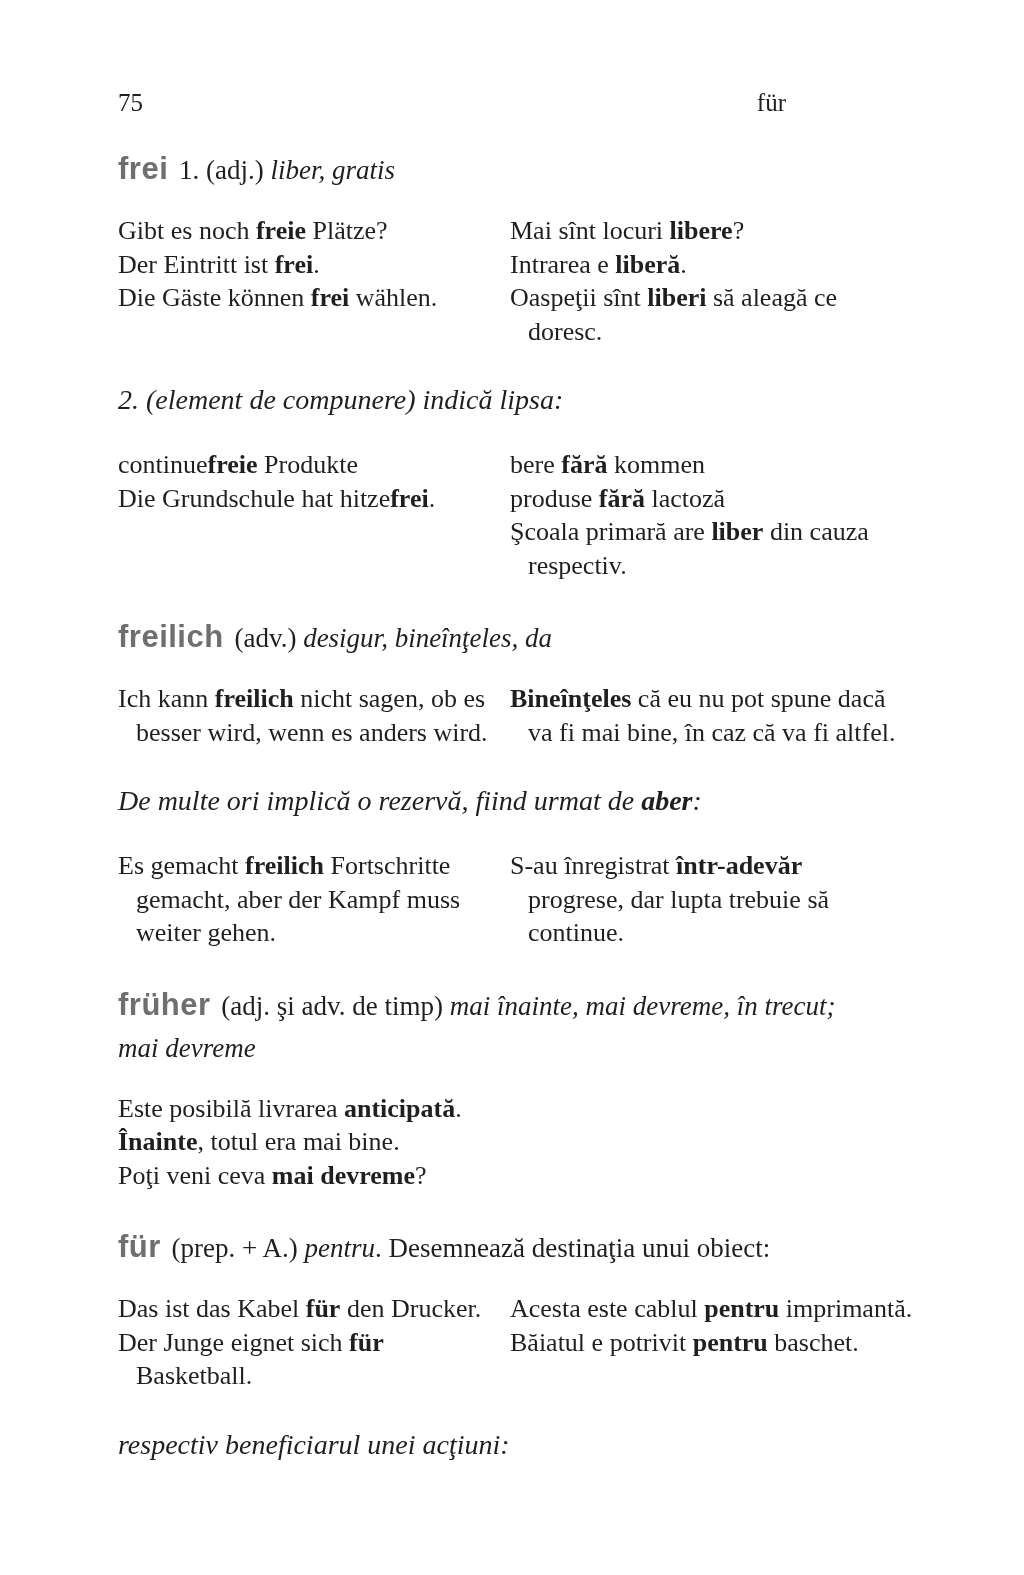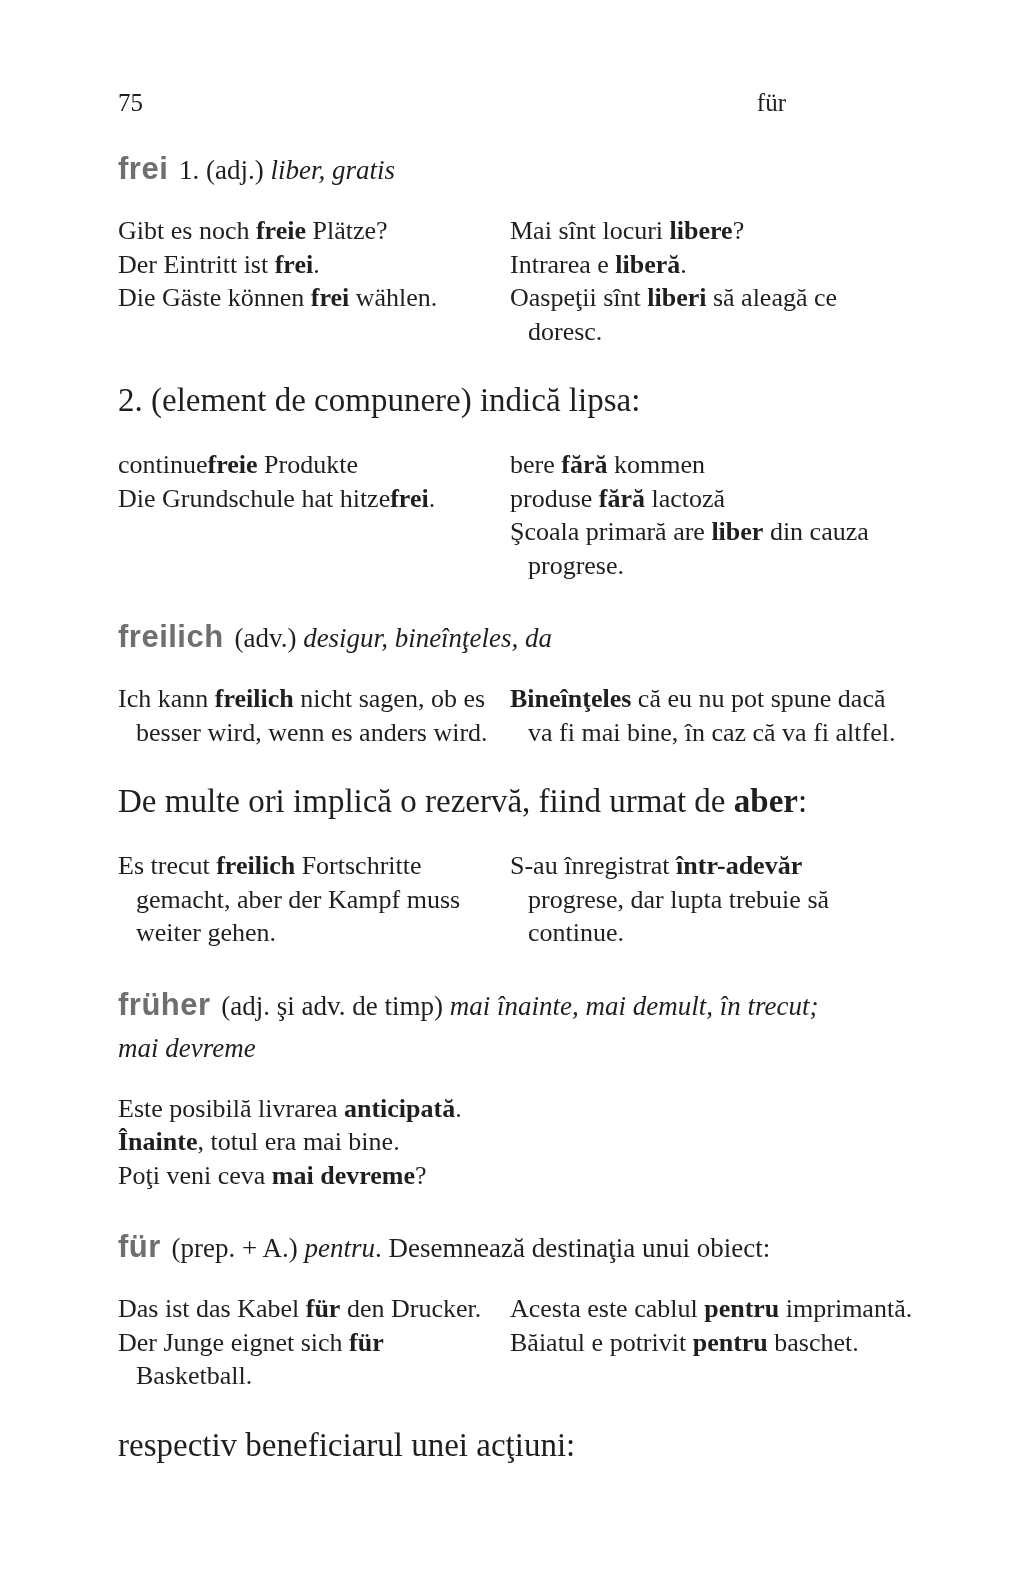--- a/index.html
+++ b/index.html
@@ -35,23 +35,24 @@
   .headword {
     font-family: "Liberation Sans", sans-serif;
     font-weight: bold;
     font-size: 31px;
     color: #6f6f6f;
     letter-spacing: 0.5px;
     margin-right: 4px;
   }
   .note {
     margin: 0 0 30px 0;
-    font-size: 33px;
+    font-size: 28px;
     line-height: 36px;
     white-space: nowrap;
+    font-style: italic;
   }
   .examples {
     display: flex;
     margin: 0 12px 34px 0;
   }
   .col.left { width: 392px; flex: 0 0 392px; }
   .col.right { flex: 1; }
   .line {
     margin: 0;
     font-size: 26px;
@@ -90,51 +91,51 @@
       <p class="note"><span>2. (element de compunere) indică lipsa:</span></p>
       <div class="examples">
         <div class="col left">
           <p class="line"><span>continue</span><b>freie</b><span> Produkte</span></p>
           <p class="line"><span>Die Grundschule hat hitze</span><b>frei</b><span>.</span></p>
         </div>
         <div class="col right">
           <p class="line"><span>bere </span><b>fără</b><span> kommen</span></p>
           <p class="line"><span>produse </span><b>fără</b><span> lactoză</span></p>
           <p class="line"><span>Şcoala primară are </span><b>liber</b><span> din cauza</span></p>
-          <p class="line indent"><span>progrese.</span></p>
+          <p class="line indent"><span>respectiv.</span></p>
         </div>
       </div>
       <div class="entry-header">
         <p class="eh-line"><span class="headword">freilich</span><span> (adv.) </span><i>desigur, bineînţeles, da</i></p>
       </div>
       <div class="examples">
         <div class="col left">
           <p class="line"><span>Ich kann </span><b>freilich</b><span> nicht sagen, ob es</span></p>
           <p class="line indent"><span>besser wird, wenn es anders wird.</span></p>
         </div>
         <div class="col right">
           <p class="line"><b>Bineînţeles</b><span> că eu nu pot spune dacă</span></p>
           <p class="line indent"><span>va fi mai bine, în caz că va fi altfel.</span></p>
         </div>
       </div>
       <p class="note"><span>De multe ori implică o rezervă, fiind urmat de </span><b>aber</b><span>:</span></p>
       <div class="examples">
         <div class="col left">
-          <p class="line"><span>Es trecut </span><b>freilich</b><span> Fortschritte</span></p>
+          <p class="line"><span>Es gemacht </span><b>freilich</b><span> Fortschritte</span></p>
           <p class="line indent"><span>gemacht, aber der Kampf muss</span></p>
           <p class="line indent"><span>weiter gehen.</span></p>
         </div>
         <div class="col right">
           <p class="line"><span>S-au înregistrat </span><b>într-adevăr</b></p>
           <p class="line indent"><span>progrese, dar lupta trebuie să</span></p>
           <p class="line indent"><span>continue.</span></p>
         </div>
       </div>
       <div class="entry-header">
-        <p class="eh-line"><span class="headword">früher</span><span> (adj. şi adv. de timp) </span><i>mai înainte, mai demult, în trecut;</i></p>
+        <p class="eh-line"><span class="headword">früher</span><span> (adj. şi adv. de timp) </span><i>mai înainte, mai devreme, în trecut;</i></p>
         <p class="eh-line"><i>mai devreme</i></p>
       </div>
       <div class="examples">
         <div class="col right">
           <p class="line"><span>Este posibilă livrarea </span><b>anticipată</b><span>.</span></p>
           <p class="line"><b>Înainte</b><span>, totul era mai bine.</span></p>
           <p class="line"><span>Poţi veni ceva </span><b>mai devreme</b><span>?</span></p>
         </div>
       </div>
       <div class="entry-header">

